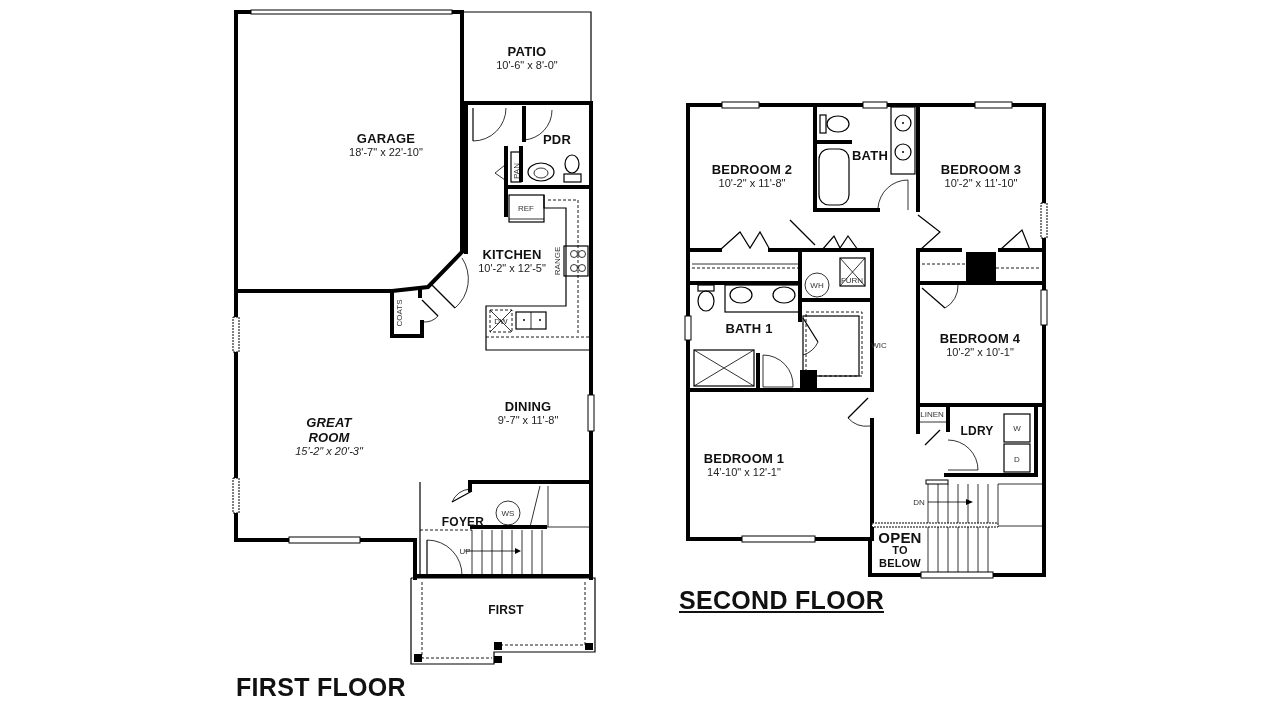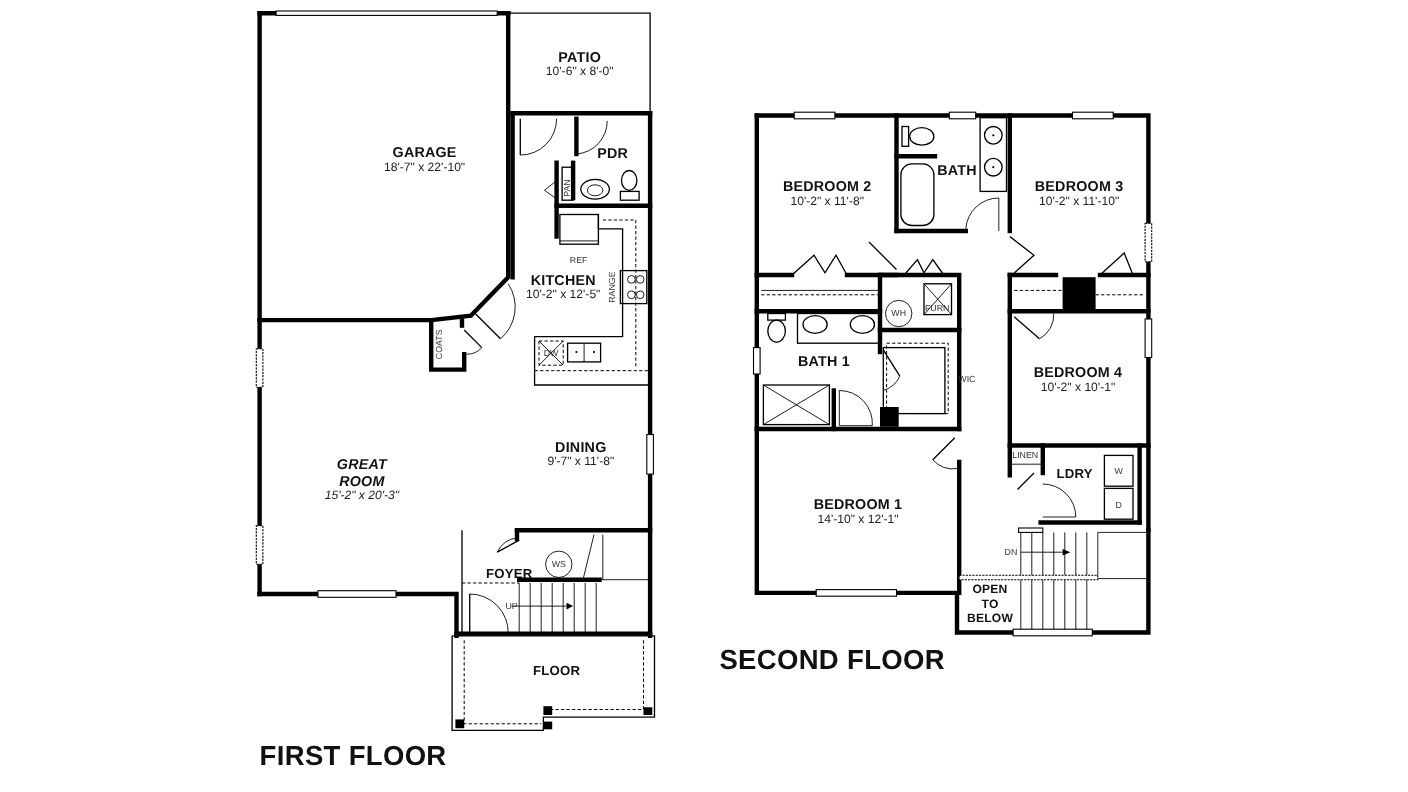--- a/index.html
+++ b/index.html
@@ -282,25 +282,25 @@
     <div class="dim">15'-2" x 20'-3"</div>
   </div>
   <div class="label" style="left:528px;top:413px;">
     <div class="rn">DINING</div>
     <div class="dim">9'-7" x 11'-8"</div>
   </div>
   <div class="label" style="left:446px;top:522px;">
     <div class="rn" style="font-size:12px;margin-left:34px;">FOYER</div>
   </div>
   <div class="label" style="left:506px;top:610px;">
-    <div class="rn" style="font-size:12px;">FLOOR</div>
+    <div class="rn" style="font-size:12px;">FIRST</div>
   </div>
 
   <div class="label small vert" style="left:516px;top:171px;">PAN</div>
-  <div class="label small" style="left:526px;top:208px;margin-top:29px;">REF</div>
+  <div class="label small" style="left:526px;top:208px;">REF</div>
   <div class="label small vert" style="left:557px;top:261px;">RANGE</div>
   <div class="label small" style="left:501px;top:321px;">DW</div>
   <div class="label small vert" style="left:399px;top:313px;">COATS</div>
   <div class="label small" style="left:508px;top:513px;">WS</div>
   <div class="label small" style="left:465px;top:551px;">UP</div>
 </div>
 
 <div>
   <div class="label" style="left:752px;top:176px;">
     <div class="rn">BEDROOM 2</div>
@@ -313,36 +313,36 @@
     <div class="rn">BEDROOM 3</div>
     <div class="dim">10'-2" x 11'-10"</div>
   </div>
   <div class="label" style="left:749px;top:328px;">
     <div class="rn">BATH 1</div>
   </div>
   <div class="label" style="left:980px;top:345px;">
     <div class="rn">BEDROOM 4</div>
     <div class="dim">10'-2" x 10'-1"</div>
   </div>
-  <div class="label" style="left:780px;top:465px;">
+  <div class="label" style="left:744px;top:465px;">
     <div class="rn">BEDROOM 1</div>
     <div class="dim">14'-10" x 12'-1"</div>
   </div>
   <div class="label" style="left:977px;top:431px;text-align:right;">
     <div class="rn" style="font-size:12px;">LDRY</div>
   </div>
   <div class="label" style="left:900px;top:550px;">
-    <div class="rn" style="font-size:11px;line-height:13px;">OPEN</div>
+    <div class="rn" style="font-size:15px;line-height:13px;">OPEN</div>
     <div class="rn" style="font-size:11px;line-height:13px;">TO</div>
     <div class="rn" style="font-size:11px;line-height:13px;">BELOW</div>
   </div>
 
   <div class="label small" style="left:817px;top:285px;">WH</div>
   <div class="label small" style="left:852px;top:280px;">FURN</div>
   <div class="label small" style="left:839px;top:345px;margin-left:40px;">WIC</div>
   <div class="label small" style="left:932px;top:414px;">LINEN</div>
   <div class="label small" style="left:1017px;top:428px;">W</div>
   <div class="label small" style="left:1017px;top:459px;">D</div>
   <div class="label small" style="left:919px;top:502px;">DN</div>
 </div>
 
 <div class="floor-title" style="left:236px;top:673px;">FIRST FLOOR</div>
-<div class="floor-title" style="left:654px;top:586px;">SECOND FLOOR</div>
+<div class="floor-title" style="left:679px;top:586px;text-decoration:underline;">SECOND FLOOR</div>
 
 </body></html>

